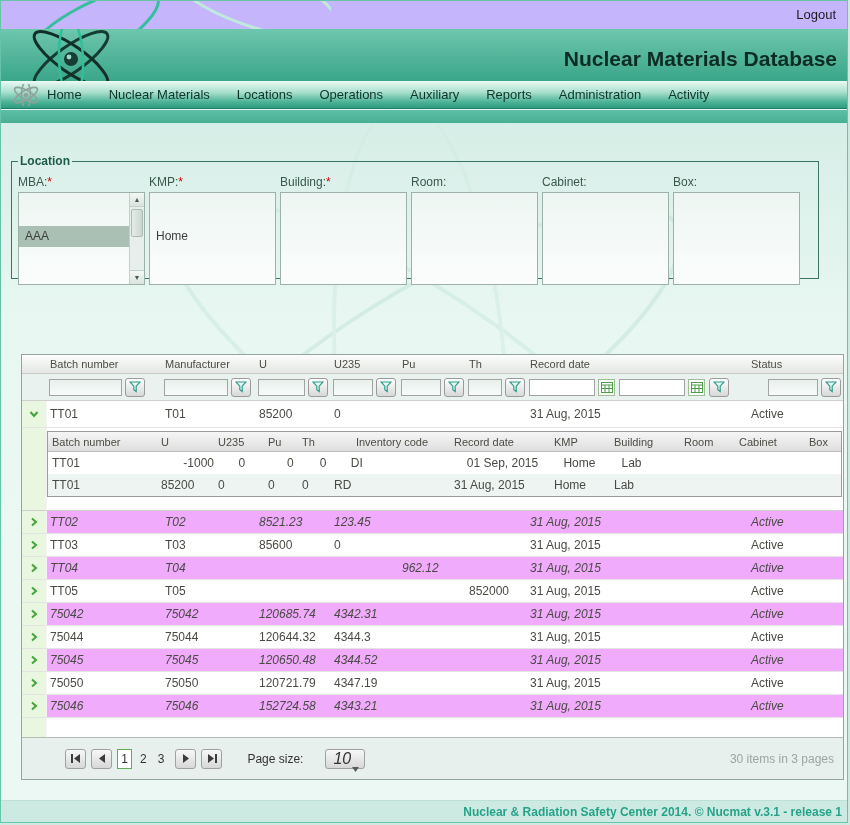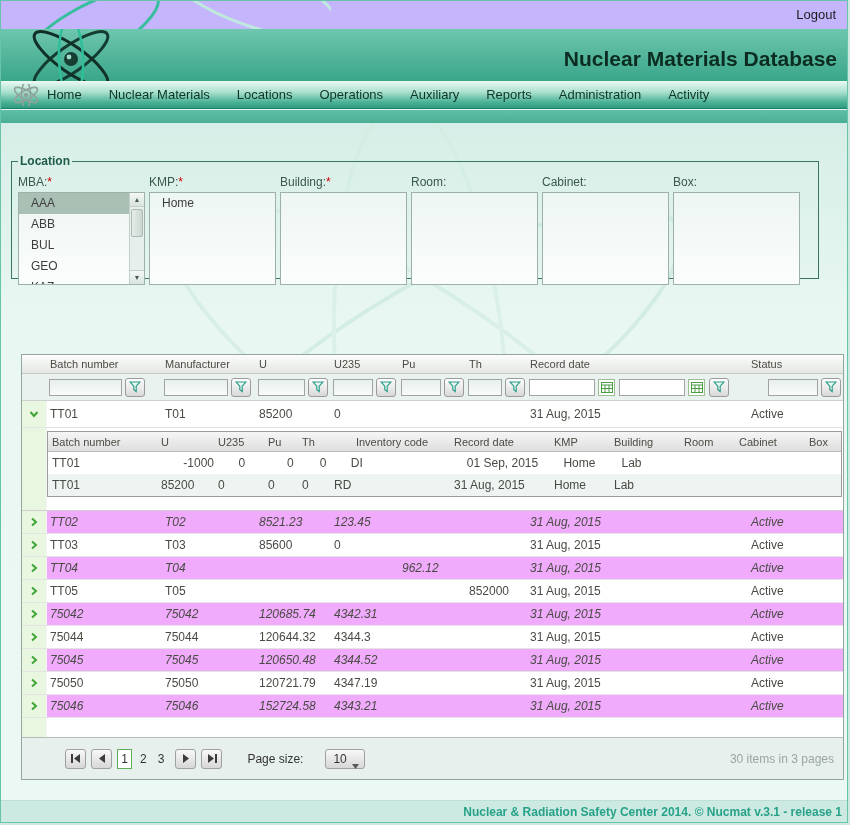--- a/index.html
+++ b/index.html
@@ -40,21 +40,21 @@
   
   .loc-group { position:absolute; top:31px; left:10px; width:808px; height:125px;
                border:1px solid #3a7563; padding:6px 6px 6px 6px; background:transparent; }
   .loc-group legend { font-size:12px; font-weight:bold; color:#1f5b49; padding:0 2px; margin-left:0px; }
   .loc-fields { display:flex; margin-top:1px; }
   .loc-field { width:127px; margin-right:4px; }
   .loc-label { font-size:12px; color:#39584e; margin-bottom:3px; }
   .req { color:#c00; }
   .listbox { position:relative; height:93px; border:1px solid #9db1a9;
              background:linear-gradient(#edf6f2,#fbfdfc); overflow:hidden; }
-  .lb-item { height:21px; line-height:21px; padding-left:12px; font-size:12px; color:#3d3d3d; cursor:pointer; }
+  .lb-item { height:21px; line-height:21px; padding-left:6px; font-size:12px; color:#3d3d3d; cursor:pointer;margin-top:33px; }
   .lb-item.selected { background:#abc0b4; }
   .lb-scroll { position:absolute; right:0; top:0; bottom:0; width:15px; background:#e6efeb;
                border-left:1px solid #c3d0ca; }
   .lb-btn { height:14px; display:flex; align-items:center; justify-content:center;
             background:linear-gradient(#f3f8f5,#d9e4df); border-bottom:1px solid #c3d0ca;
             font-size:7px; color:#4a5a53; cursor:pointer; }
   .lb-btn.down { position:absolute; bottom:0; left:0; right:0; border-top:1px solid #c3d0ca; border-bottom:none; }
   .lb-thumb { position:absolute; top:16px; left:1px; width:12px; height:28px;
               background:linear-gradient(90deg,#e6ede9,#c9d6d0); border:1px solid #aebbb5; border-radius:2px; cursor:grab; }
 
@@ -105,21 +105,21 @@
   .pg-btn { width:21px; height:20px; border:1px solid #a0a0a0; border-radius:3px;
             background:linear-gradient(#f8f8f8,#d7d7d7); display:flex; align-items:center;
             justify-content:center; margin-right:5px; cursor:pointer; }
   .pg-current { width:15px; height:20px; border:1px solid #5fae57; background:#fff; display:flex;
                 align-items:center; justify-content:center; font-size:12px; color:#333;
                 margin-right:8px; cursor:pointer; }
   .pg-link { font-size:12px; color:#333; margin-right:11px; cursor:pointer; }
   .pg-size-label { font-size:12px; color:#333; margin-left:20px; margin-right:22px; }
   .pg-select { width:40px; height:20px; border:1px solid #a0a0a0; border-radius:3px;
                background:linear-gradient(#f8f8f8,#d7d7d7); display:flex; align-items:center;
-               font-size:12px; color:#333; padding-left:7px; position:relative; cursor:pointer; }
+               font-size:16px; color:#333; padding-left:7px; position:relative; cursor:pointer;font-style:italic; }
   .pg-select .arr { position:absolute; right:5px; top:8px; }
   .pg-summary { position:absolute; right:9px; font-size:12px; color:#9ba6a0; }
 
   
   .footer { position:absolute; bottom:0; left:0; right:0; height:22px; background:#cdeae2;
             border-top:1px solid #bce0d5; display:flex; align-items:center;
             justify-content:flex-end; padding-right:5px; }
   .footer-text { font-size:12px; font-weight:bold; color:#27a289; }
 </style>
 </head>

